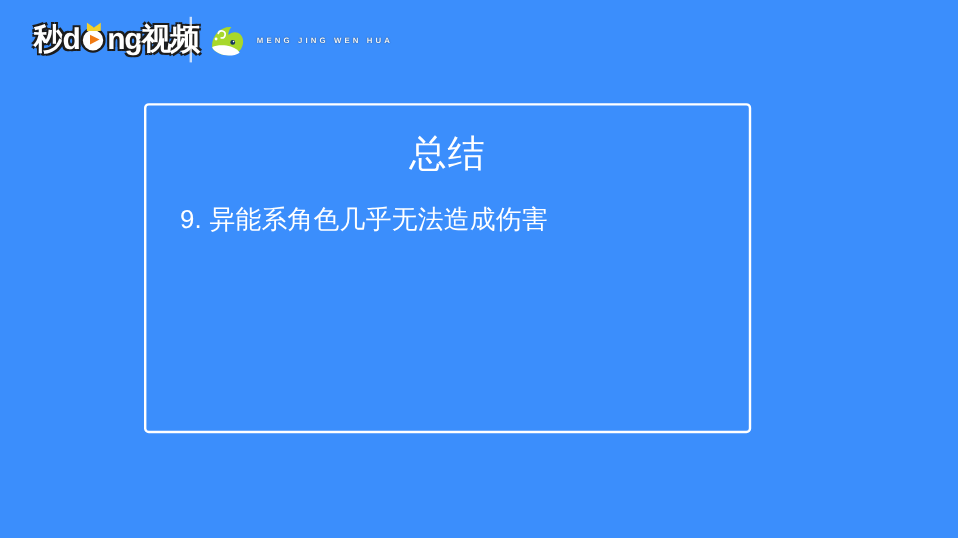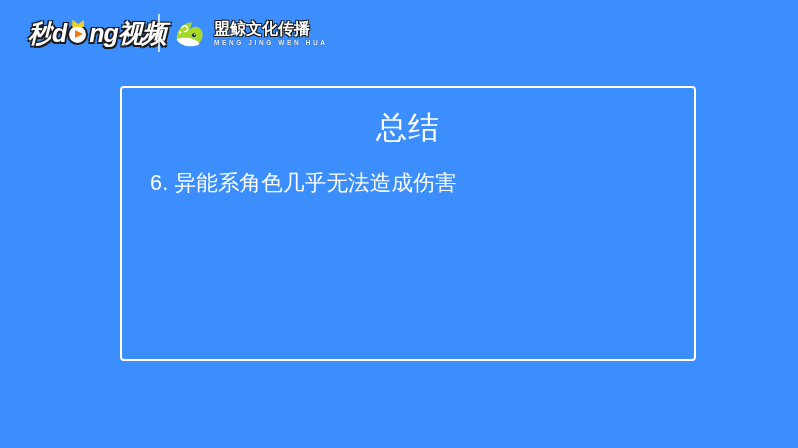--- a/index.html
+++ b/index.html
@@ -31,21 +31,20 @@
     position: absolute;
     left: 28px;
     top: 18px;
     height: 30px;
     display: flex;
     align-items: center;
   }
   .brand-primary-text {
     font-size: 25px;
     font-weight: bold;
-    font-style: italic;
     color: #ffffff;
     letter-spacing: -1px;
     line-height: 30px;
     white-space: nowrap;
     text-shadow:
       -1.5px -1.5px 0 #1c1c1c,
        1.5px -1.5px 0 #1c1c1c,
       -1.5px  1.5px 0 #1c1c1c,
        1.5px  1.5px 0 #1c1c1c,
        0 0 2px #1c1c1c;
@@ -130,21 +129,21 @@
     letter-spacing: 2.6px;
     white-space: nowrap;
     text-shadow: 0 0 1px rgba(20,20,20,0.8);
   }
 
   
   .slide-card {
     position: absolute;
     left: 120px;
     top: 86px;
-    width: 576px;
+    width: 506px;
     height: 275px;
     border: 2px solid #ffffff;
     border-radius: 4px;
     box-sizing: border-box;
   }
   .slide-title {
     margin: 0;
     padding: 0;
     position: absolute;
     left: 0;
@@ -190,30 +189,29 @@
     <div class="brand-secondary">
       <svg class="whale-mark" viewBox="0 0 40 40">
         <path d="M7 25 C7 14, 16 7, 24 8 C22 11, 21 13, 21.5 15 C24 12, 29 11.5, 32 14.5 C35.5 18, 35 25, 31 29 C27 33, 19 34, 13 31 C9.5 29.2, 7.5 27.3, 7 25 Z" fill="#a8d82a"></path>
         <path d="M7.2 25.4 C11 23.6, 18 23.2, 23.5 25 C28 26.5, 30.6 28.8, 31.2 30.4 C27 33.4, 19 34, 13 31 C9.6 29.2, 7.6 27.4, 7.2 25.4 Z" fill="#ffffff"></path>
         <circle cx="25.2" cy="21.4" r="2.1" fill="#15335f"></circle>
         <circle cx="25.9" cy="20.7" r="0.7" fill="#ffffff"></circle>
         <path d="M12.5 13.5 a3.1 3.1 0 1 1 2.6 4.0" fill="none" stroke="#ffffff" stroke-width="1.5" stroke-linecap="round"></path>
         <circle cx="10.6" cy="18.4" r="1.25" fill="#ffffff"></circle>
       </svg>
       <span class="brand-secondary-words">
-        <span class="brand-secondary-cn">盟鲸文化传播</span>
         <span class="brand-secondary-py">MENG JING WEN HUA</span>
       </span>
     </div>
 
   </div>
 
   <div class="slide-card">
 
     <h1 class="slide-title">总结</h1>
 
     <div class="slide-body">
-      <div class="bullet-line">6. 异能系角色几乎无法造成伤害</div>
+      <div class="bullet-line">9. 异能系角色几乎无法造成伤害</div>
     </div>
 
   </div>
 
 </div>
 
 </body></html>

